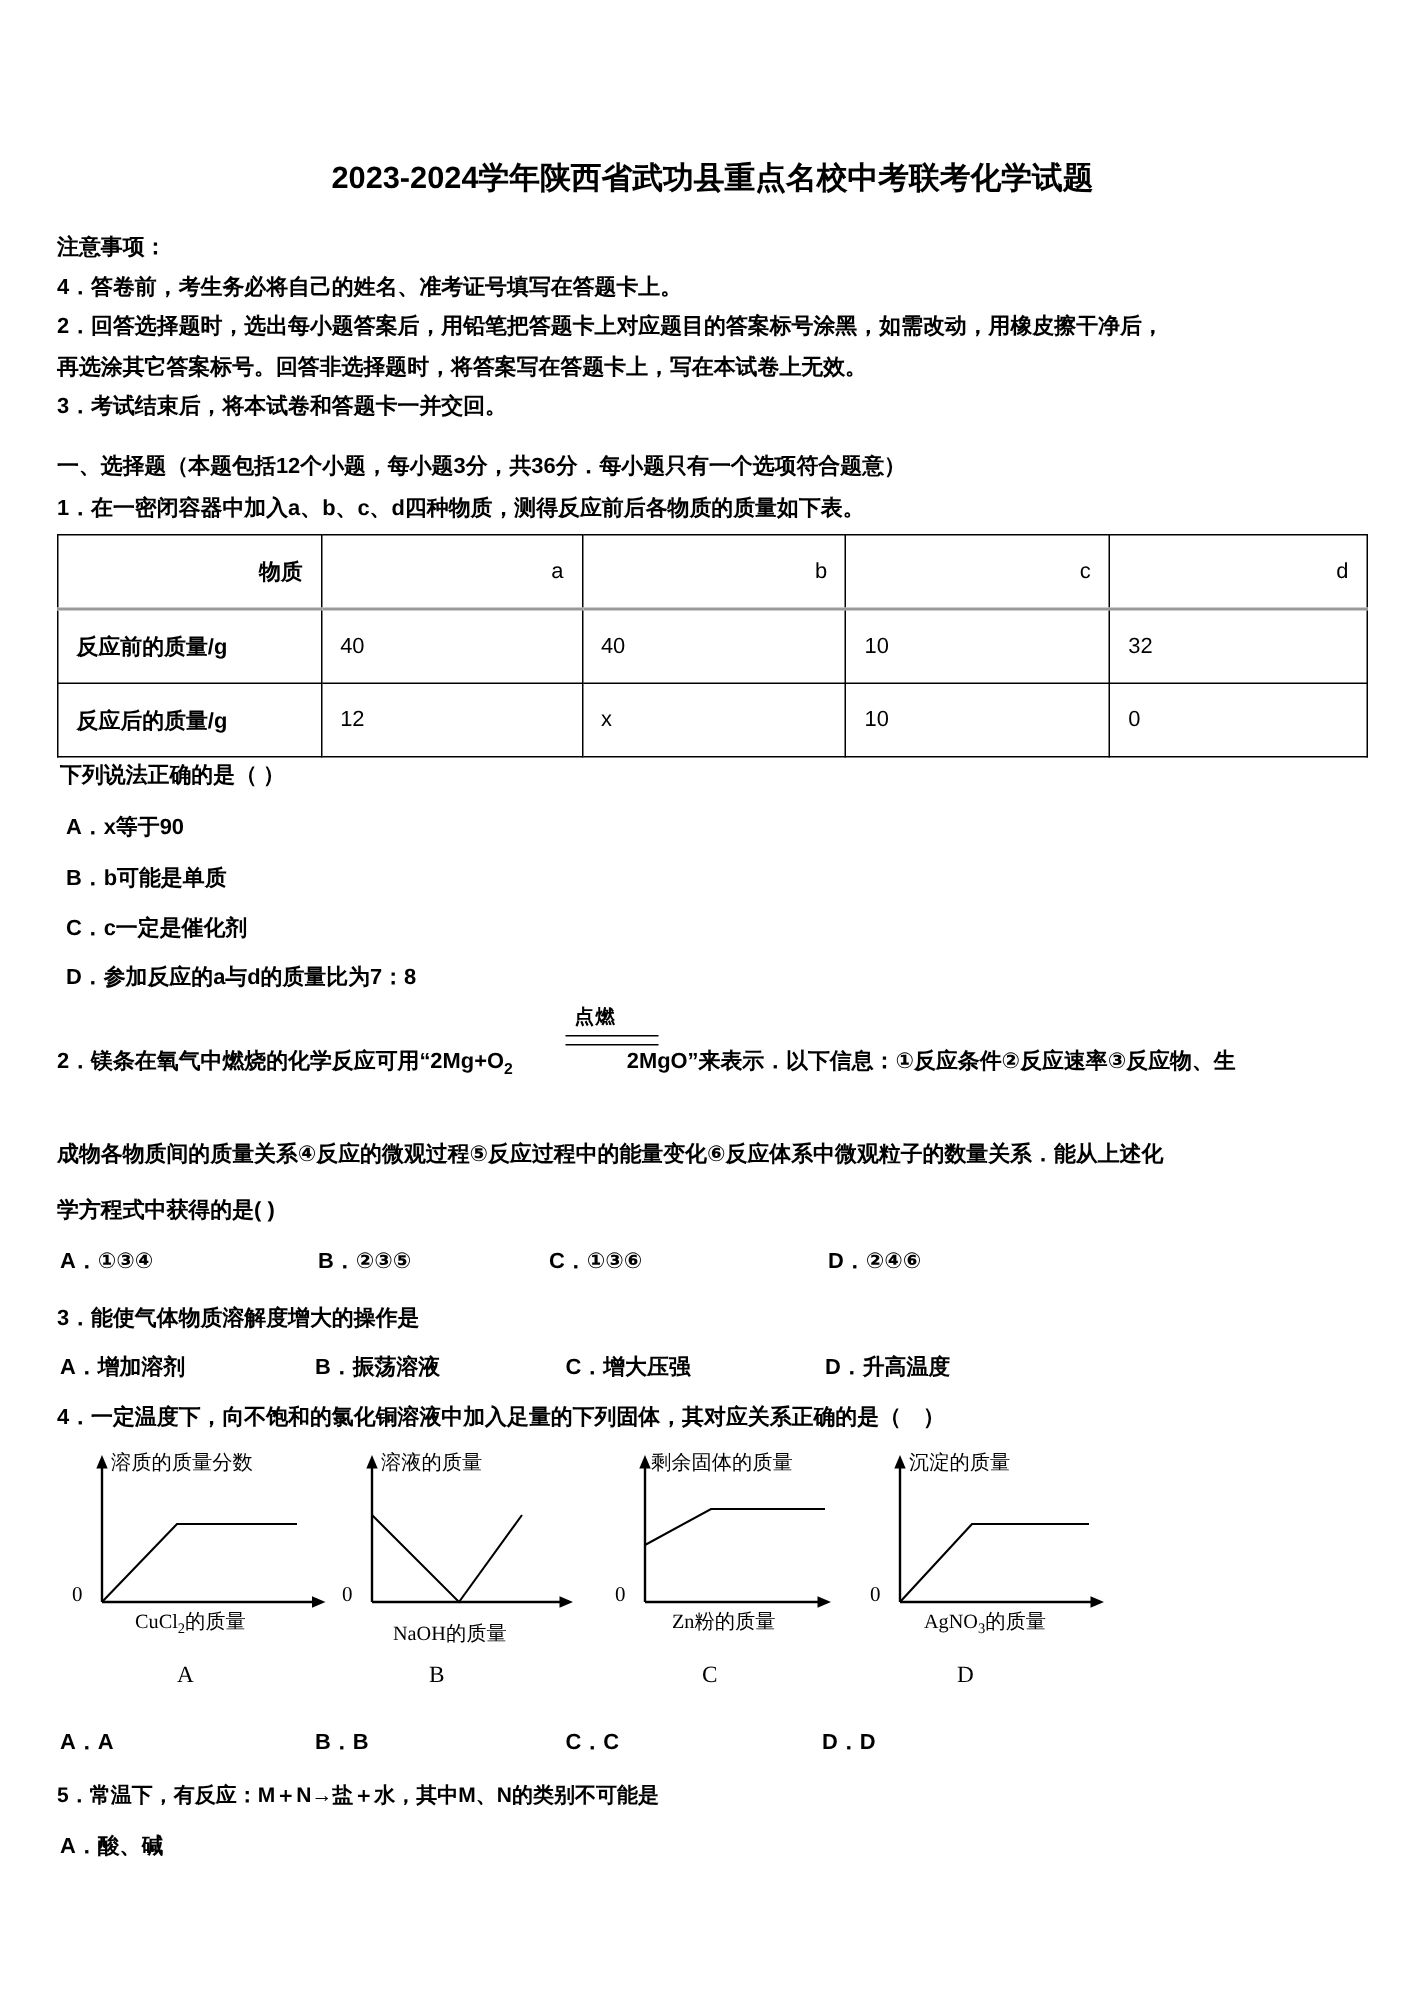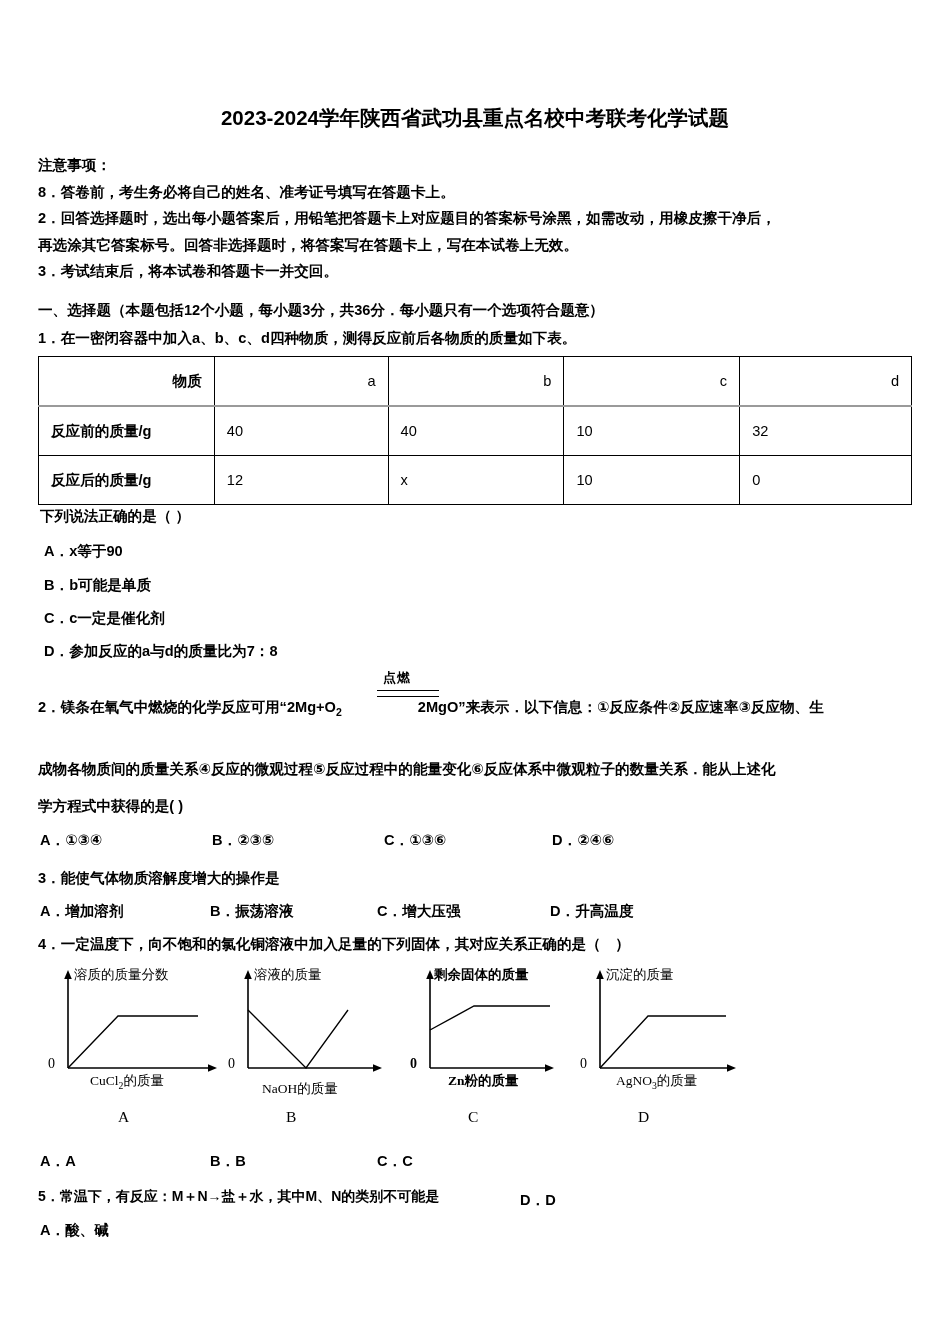--- a/index.html
+++ b/index.html
@@ -158,21 +158,21 @@
     position: absolute;
     left: 40px; top: 831px;
     width: 700px;
     font-family: "Liberation Sans", "DejaVu Sans", sans-serif;
     font-weight: bold;
     font-size: 14.6px;
   }
   .q2-opts span { position: absolute; white-space: nowrap; }
   .q2-opts .a { left: 0px; }
   .q2-opts .b { left: 172px; }
-  .q2-opts .c { left: 344px; }
+  .q2-opts .c { left: 326px; }
   .q2-opts .d { left: 512px; }
 
   
   .q3-stem {
     position: absolute;
     left: 38px; top: 869px;
     font-family: "Liberation Sans", "DejaVu Sans", sans-serif;
     font-weight: bold;
     font-size: 14.6px;
     white-space: nowrap;
@@ -207,21 +207,21 @@
     height: 130px;
   }
   .graph {
     position: absolute;
     top: 0;
     width: 190px;
     height: 130px;
   }
   .graph.g0 { left: 8px; }
   .graph.g1 { left: 188px; }
-  .graph.g2 { left: 370px; font-weight: bold; }
+  .graph.g2 { left: 370px; }
   .graph.g3 { left: 540px; }
   .graph svg { display: block; }
   .gx-label {
     position: absolute;
     font-family: "Liberation Serif", "DejaVu Serif", serif;
     font-size: 13.5px;
     white-space: nowrap;
   }
   .zero {
     position: absolute;
@@ -248,21 +248,21 @@
     left: 40px; top: 1152px;
     width: 700px;
     font-family: "Liberation Sans", "DejaVu Sans", sans-serif;
     font-weight: bold;
     font-size: 14.6px;
   }
   .q4-opts span { position: absolute; white-space: nowrap; }
   .q4-opts .a { left: 0px; }
   .q4-opts .b { left: 170px; }
   .q4-opts .c { left: 337px; }
-  .q4-opts .d { left: 480px; margin-top: 39px; }
+  .q4-opts .d { left: 508px; }
 
   
   .q5-stem {
     position: absolute;
     left: 38px; top: 1188px;
     font-family: "Liberation Sans", "DejaVu Sans", sans-serif;
     font-weight: bold;
     font-size: 14px;
     white-space: nowrap;
   }
@@ -278,21 +278,21 @@
 </style>
 </head>
 <body>
 
 <div class="page">
 
   <div class="doc-title">2023-2024学年陕西省武功县重点名校中考联考化学试题</div>
 
   <div class="notice">
     <div>注意事项：</div>
-    <div>8．答卷前，考生务必将自己的姓名、准考证号填写在答题卡上。</div>
+    <div>4．答卷前，考生务必将自己的姓名、准考证号填写在答题卡上。</div>
     <div>2．回答选择题时，选出每小题答案后，用铅笔把答题卡上对应题目的答案标号涂黑，如需改动，用橡皮擦干净后，</div>
     <div>再选涂其它答案标号。回答非选择题时，将答案写在答题卡上，写在本试卷上无效。</div>
     <div>3．考试结束后，将本试卷和答题卡一并交回。</div>
   </div>
 
   <div class="sec-head">一、选择题（本题包括12个小题，每小题3分，共36分．每小题只有一个选项符合题意）</div>
 
   <div class="q1-stem">1．在一密闭容器中加入a、b、c、d四种物质，测得反应前后各物质的质量如下表。</div>
 
   <table class="tbl">

